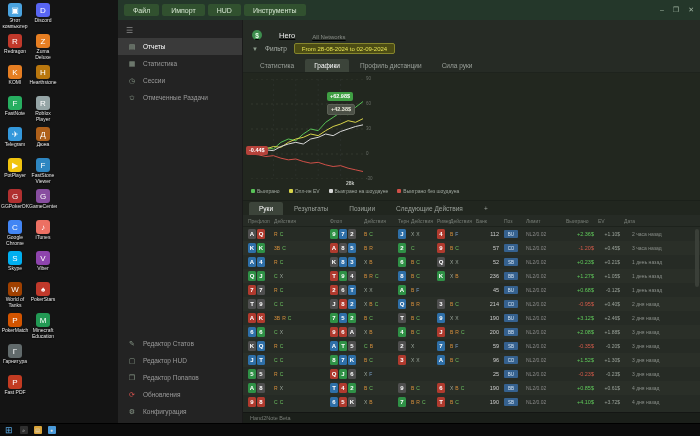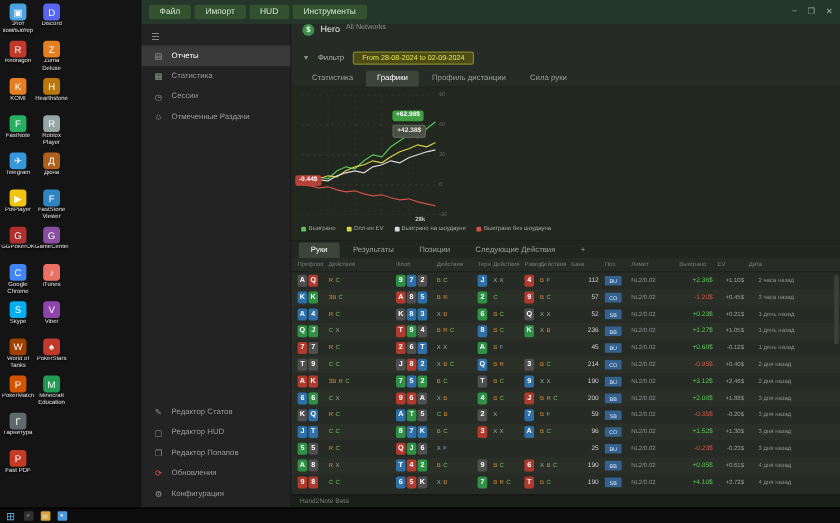--- a/index.html
+++ b/index.html
@@ -24,21 +24,21 @@
   #sidebar { width:125px; background:#232323; border-right:1px solid #1a1a1a; display:flex; flex-direction:column; padding-top:3px; flex:0 0 auto; }
   #sidebar-head { height:15px; display:flex; align-items:center; padding-left:8px; color:#8a8a8a; font-size:8px; }
   .nav-item { height:17px; display:flex; align-items:center; gap:6px; padding-left:9px; color:#9b9b9b; }
   .nav-item.selected { background:#3a3a3a; color:#ffffff; }
   .nav-ico { width:10px; font-size:7px; color:#8a9a8a; text-align:center; }
   .nav-label { font-size:6.5px; white-space:nowrap; }
   #nav-bottom { margin-top:auto; padding-bottom:3px; }
 
   
   #content { flex:1; display:flex; flex-direction:column; min-width:0; background:#262b25; }
-  #player-row { height:20px; display:flex; align-items:flex-start; gap:5px; padding-left:9px; }
+  #player-row { height:20px; display:flex; align-items:flex-end; gap:17px; padding-left:9px;text-decoration:underline; }
   #player-ico { width:10px; height:10px; border-radius:50%; background:#3e8e4e; color:#eaffea; font-size:6.5px; display:flex; align-items:center; justify-content:center; font-weight:bold; }
   #player-name { font-size:7.5px; color:#ececec; }
   #player-sub { font-size:6px; color:#8a8f89; }
   #filter-row { height:17px; display:flex; align-items:center; gap:7px; padding-left:9px; }
   #filter-ico { font-size:6px; color:#8a9a8a; }
   #filter-label { font-size:6.5px; color:#aab0a9; }
   #date-btn { font-size:6px; color:#e6e455; background:#4c4c14; border:1px solid #85852c; border-radius:2px; padding:1.5px 7px; }
 
   #view-tabs { height:16px; display:flex; align-items:flex-end; padding-left:8px; gap:2px; border-bottom:1px solid #1e231d; }
   .vtab { font-size:6.5px; color:#9aa09a; padding:3px 9px; border-radius:2px 2px 0 0; }

